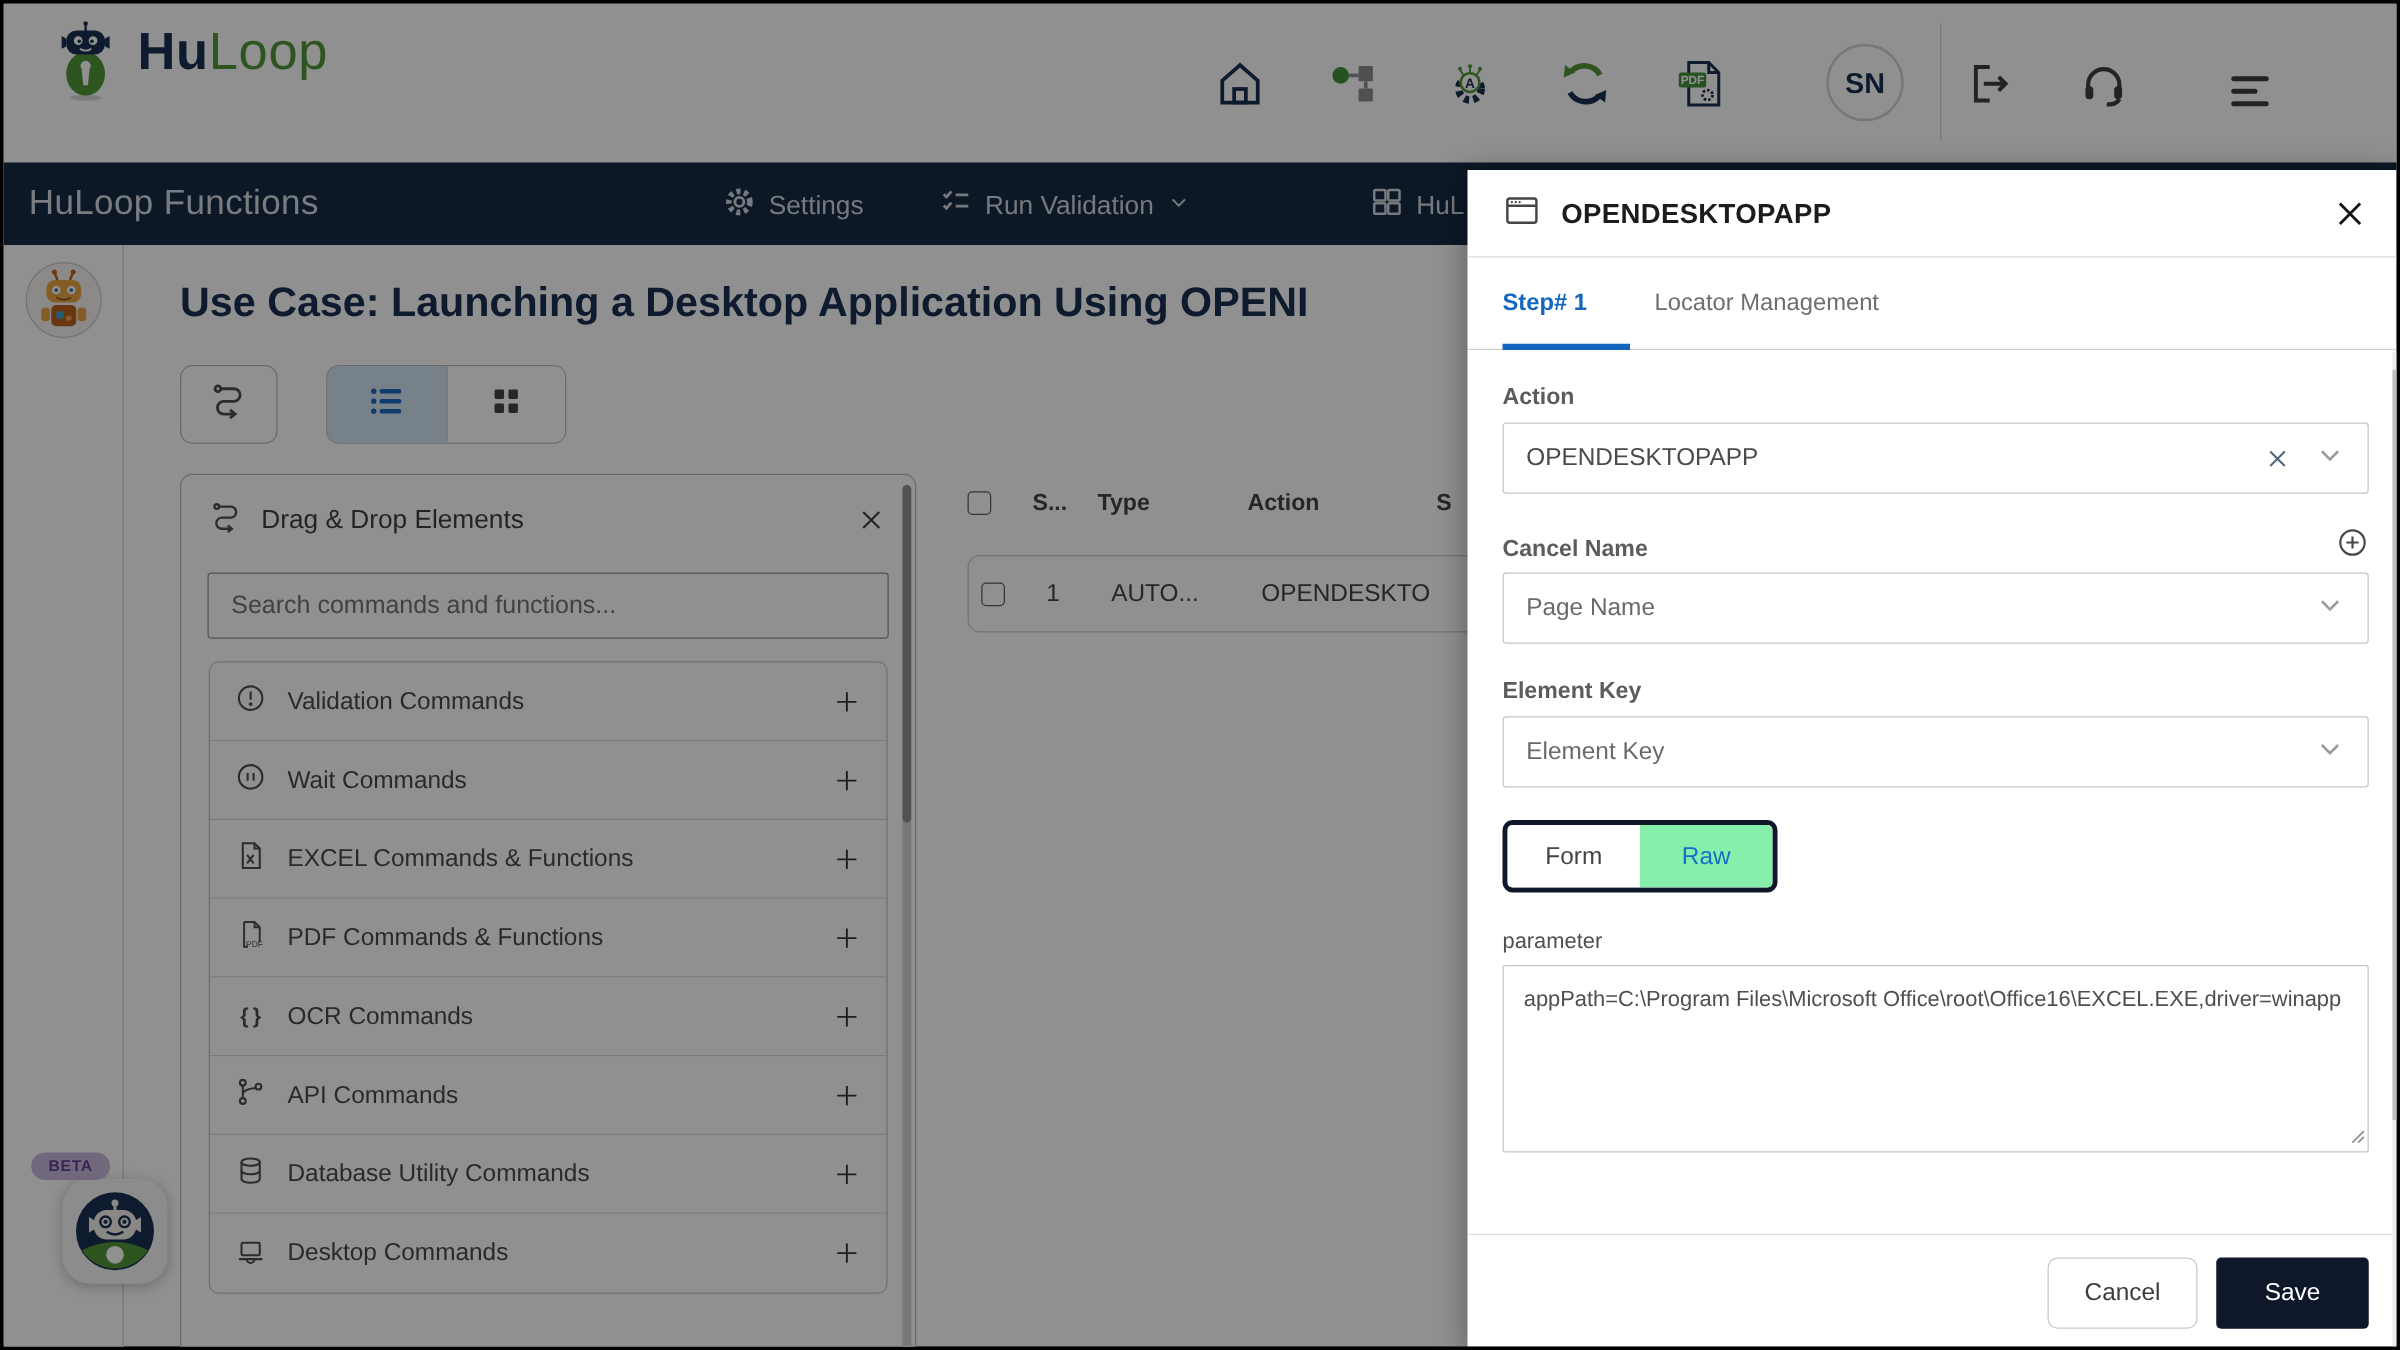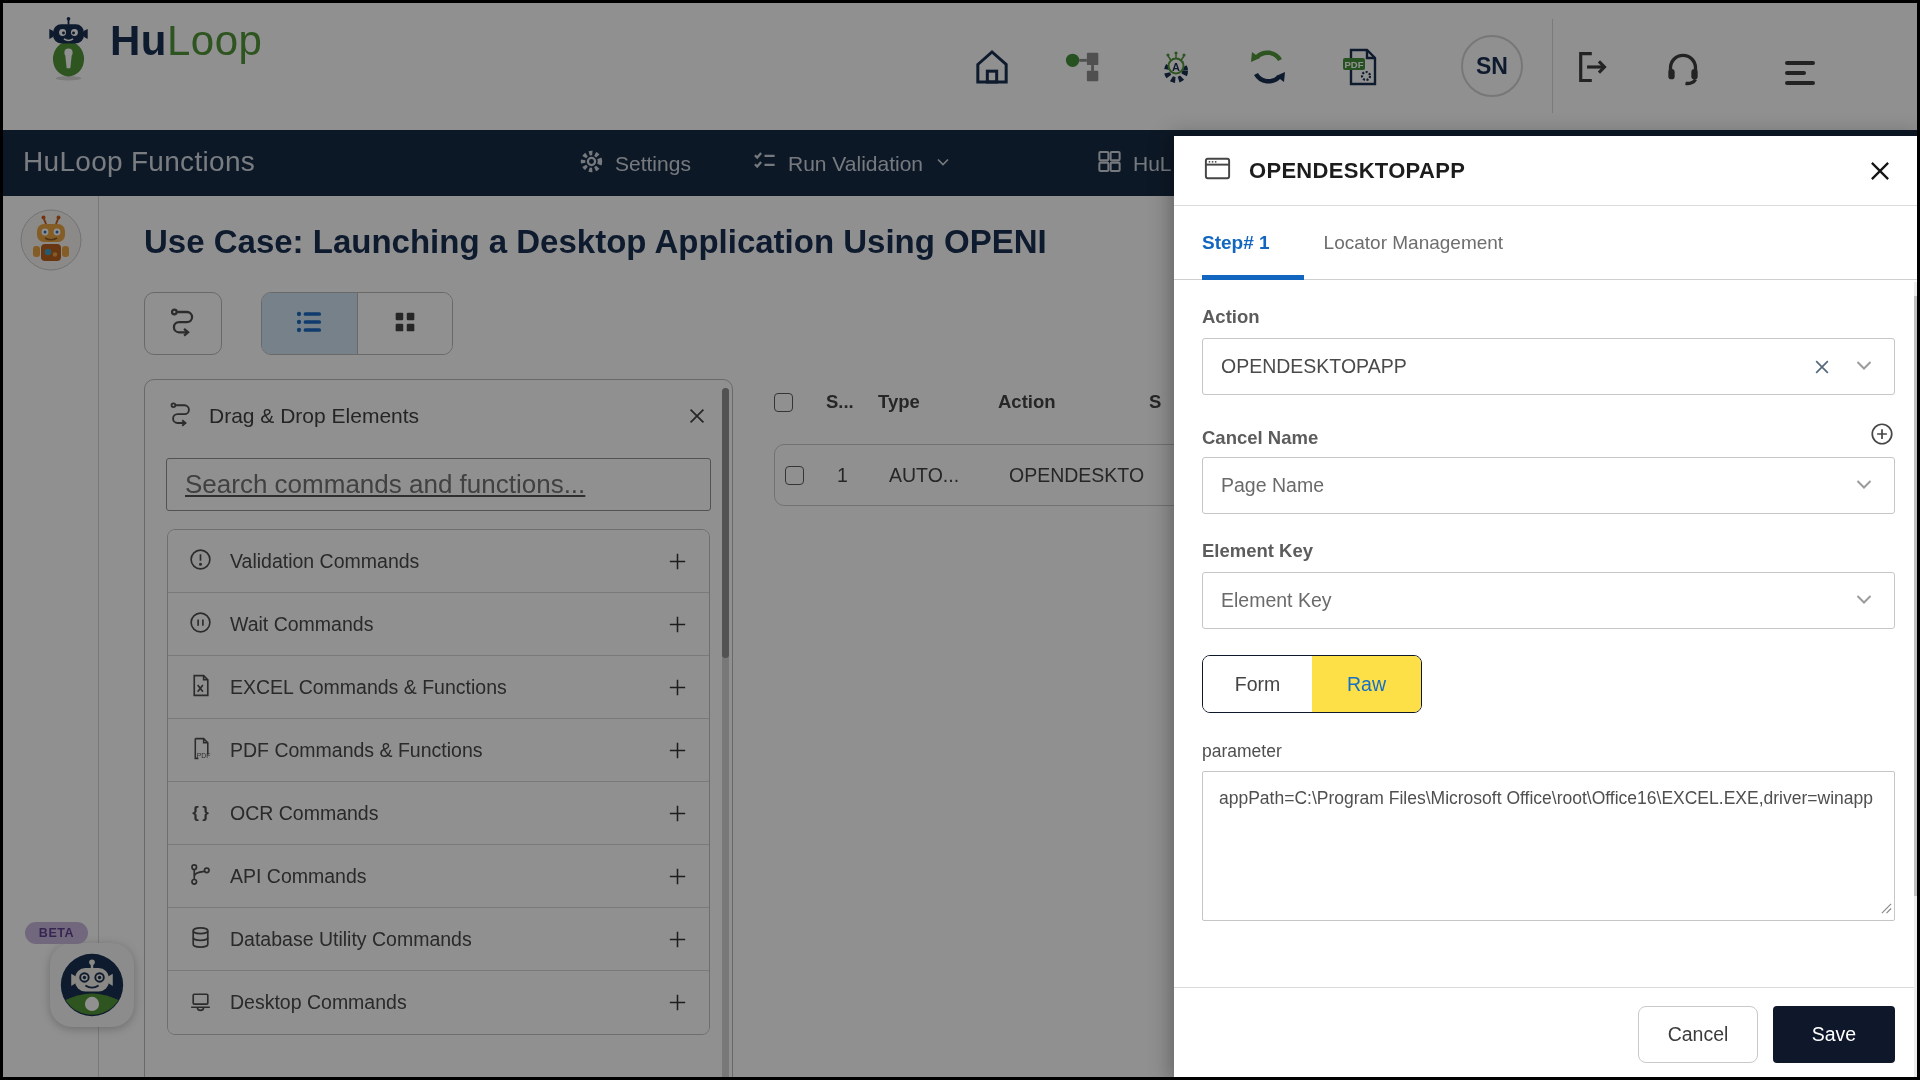--- a/index.html
+++ b/index.html
@@ -40,21 +40,21 @@
   .vcell{flex:1;display:flex;align-items:center;justify-content:center;cursor:pointer;background:#fff;}
   .vcell.active{background:#cfe3f2;}
   .vcell + .vcell{border-left:1px solid #b9b9b9;}
   
   .palette{position:absolute;left:141px;top:376px;width:589px;height:760px;background:#fff;
            border:1px solid #b9b9b9;border-radius:10px;}
   .palette-header{height:72px;display:flex;align-items:center;padding:0 22px;gap:14px;}
   .palette-title{font-size:21px;color:#3b3b3b;flex:1;}
   .palette-close{width:26px;height:26px;display:flex;align-items:center;justify-content:center;cursor:pointer;}
   .palette-search{display:block;width:545px;margin:6px auto 0;height:53px;border:1px solid #8f8f8f;border-radius:3px;
-           font-size:26px;color:#4f4f4f;padding:0 18px;outline:none;font-family:"Liberation Sans",sans-serif;text-decoration:underline;}
+           font-size:20px;color:#4f4f4f;padding:0 18px;outline:none;font-family:"Liberation Sans",sans-serif;}
   .palette-search::placeholder{color:#6f6f6f;}
   .palette-list{margin:18px 22px 0;border:1px solid #c2c2c2;border-radius:8px;overflow:hidden;}
   .pal-row{height:63px;display:flex;align-items:center;padding:0 20px;gap:17px;border-bottom:1px solid #d8d8d8;cursor:pointer;background:#fff;}
   .pal-label{flex:1;font-size:19.5px;color:#454545;}
   .pal-plus{width:24px;height:24px;display:flex;align-items:center;justify-content:center;cursor:pointer;}
   .pal-scrollbar{position:absolute;right:3px;top:8px;width:7px;height:740px;background:#d4d4d4;border-radius:4px;}
   .pal-thumb{position:absolute;left:0;top:0;width:7px;height:270px;background:#8f8f8f;border-radius:4px;}
   
   .steps-head{position:absolute;left:771px;top:388px;display:grid;grid-template-columns:52px 52px 120px 151px 120px;
               align-items:center;font-size:18.5px;color:#3f3f3f;font-weight:600;}
@@ -82,24 +82,24 @@
   .tab-underline{position:absolute;left:28px;bottom:-1px;width:102px;height:5px;background:#1366bf;}
   .panel-body{position:relative;flex:1;padding:26px 28px 0;display:flex;flex-direction:column;}
   .f-label{font-size:18.5px;color:#5c5c5c;font-weight:600;margin-bottom:10px;}
   .select{height:57px;border:1px solid #c6c6c6;border-radius:3px;display:flex;align-items:center;
           padding:0 18px;cursor:pointer;background:#fff;}
   .select-value{flex:1;font-size:19.5px;color:#4a4a4a;}
   .select-placeholder{flex:1;font-size:19.5px;color:#6a6a6a;}
   .select .clear{margin-right:20px;display:flex;cursor:pointer;}
   .label-row{display:flex;align-items:flex-end;justify-content:space-between;}
   .spacer26{height:26px;}
-  .mode-toggle{margin-top:26px;width:220px;height:58px;border:1px solid #0f172a;border-radius:8px;display:flex;overflow:hidden;text-align:center;}
+  .mode-toggle{margin-top:26px;width:220px;height:58px;border:4px solid #0f172a;border-radius:8px;display:flex;overflow:hidden;text-align:center;}
   .mode-cell{flex:1;display:flex;align-items:center;justify-content:center;font-size:19.5px;cursor:pointer;}
   .mode-form{background:#fff;color:#444;}
-  .mode-raw{background:#fde047;color:#1470c8;}
+  .mode-raw{background:#86efac;color:#1470c8;}
   .param-label{margin-top:28px;font-size:17.5px;color:#4f4f4f;margin-bottom:9px;}
   .ta-wrap{position:relative;}
   .param-ta{width:100%;height:150px;border:1px solid #c6c6c6;border-radius:2px;padding:12px 16px;
             font-size:17.5px;line-height:1.65;color:#4f4f4f;font-family:"Liberation Sans",sans-serif;resize:none;outline:none;}
   .resize-grip{position:absolute;right:3px;bottom:7px;}
   .panel-footer{border-top:1px solid #dadada;margin-top:auto;padding:18px 28px 20px;display:flex;justify-content:flex-end;gap:15px;}
   .btn-cancel{width:120px;height:57px;border:1px solid #c9c9c9;border-radius:8px;background:#fff;font-size:19.5px;color:#3c3c3c;
               display:flex;align-items:center;justify-content:center;cursor:pointer;}
   .btn-save{width:122px;height:57px;border:none;border-radius:4px;background:#0f172a;font-size:19.5px;color:#fff;
             display:flex;align-items:center;justify-content:center;cursor:pointer;}

